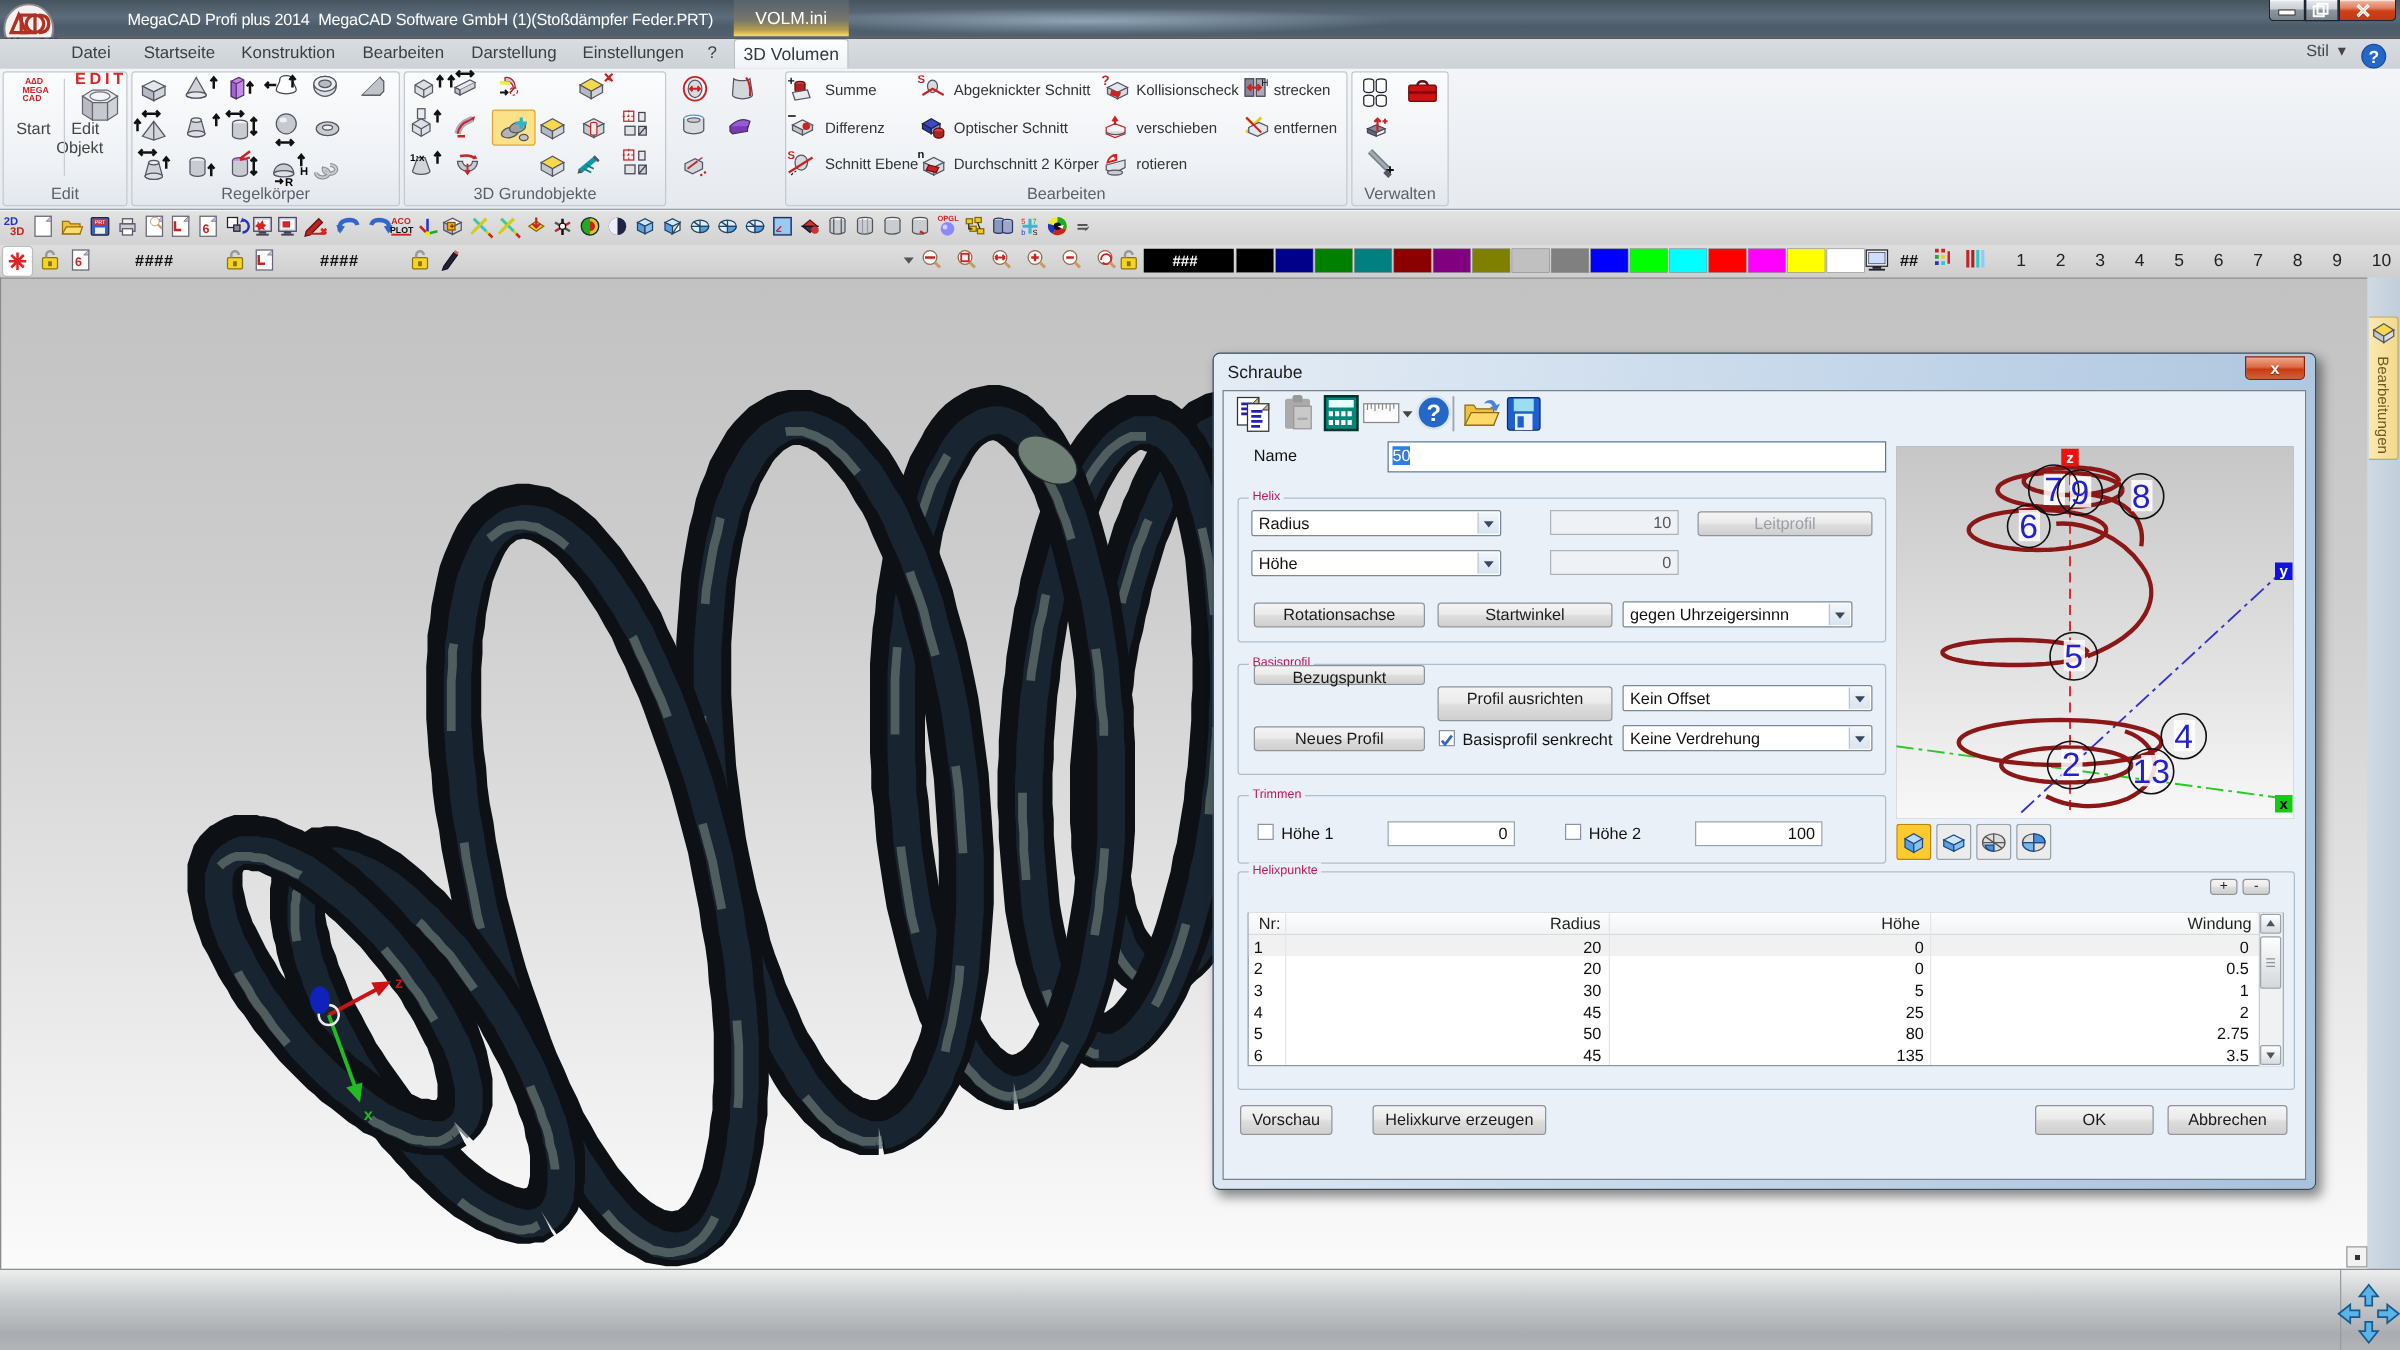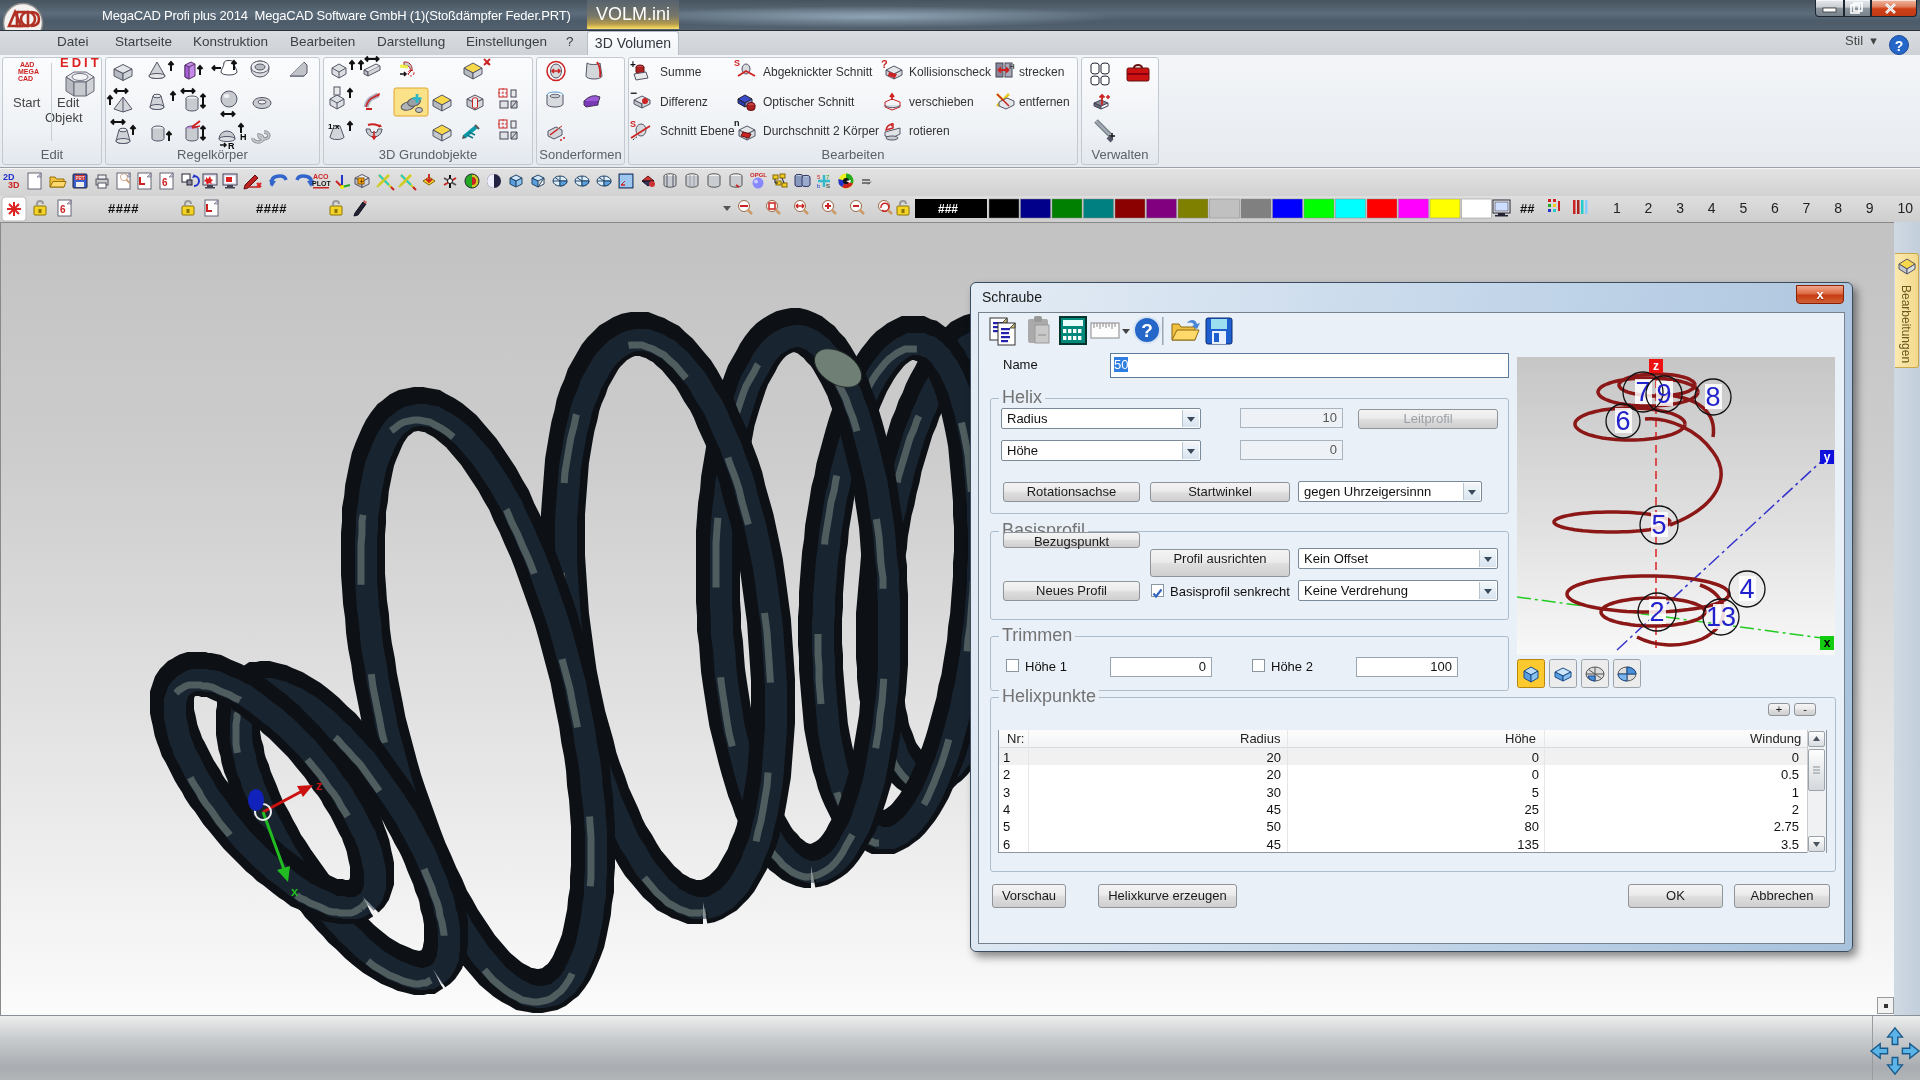--- a/index.html
+++ b/index.html
@@ -1,21 +1,21 @@
 <!DOCTYPE html>
 <html><head><meta charset="utf-8"><style>
 *{margin:0;padding:0;box-sizing:border-box}
 html,body{width:1920px;height:1080px;overflow:hidden;font-family:"Liberation Sans",sans-serif}
 .abs{position:absolute}
 #root{position:absolute;left:0;top:0;width:1920px;height:1080px;background:#d6d6d6}
 
 #titlebar{left:0;top:0;width:1920px;height:30px;background:linear-gradient(#47545f,#5c6c7a 45%,#4d5c6a 70%,#54616d)}
 #titleglow{left:620px;top:6px;width:500px;height:22px;background:radial-gradient(ellipse at center,rgba(190,215,235,.55),rgba(190,215,235,0) 70%);border-radius:50%}
 #titletext{left:102px;top:8px;color:#fff;font-size:13px;letter-spacing:-0.2px;white-space:nowrap}
-#volmtab{left:587px;top:0;width:92px;height:29px;background:linear-gradient(#56626e,#77766a 55%,#b29a4e 82%,#e8c954 94%,#f4e07a);color:#fff;font-size:18px;text-align:center;line-height:29px}
+#volmtab{left:587px;top:0;width:92px;height:29px;background:linear-gradient(#56626e,#77766a 55%,#b29a4e 82%,#e8c954 94%,#f4e07a);color:#fff;font-size:14px;text-align:center;line-height:29px}
 .winbtn{top:0;height:17px;border:1px solid #1c2530;border-top:none;box-shadow:inset 0 1px 0 rgba(255,255,255,.6)}
 #btnmin{left:1815px;width:29px;background:linear-gradient(#e6e9ec,#c9ced3 45%,#8e979f 50%,#77828c);border-radius:0 0 0 4px}
 #btnmax{left:1844px;width:27px;background:linear-gradient(#e6e9ec,#c9ced3 45%,#8e979f 50%,#77828c)}
 #btnclose{left:1871px;width:46px;background:linear-gradient(#f0b8a0,#e08060 40%,#cf4018 55%,#c03a14);border-radius:0 0 4px 0}
 
 #menubar{left:0;top:30px;width:1920px;height:25px;background:linear-gradient(#d9dde1,#cdd2d7);border-top:1px solid #2a333c}
 .menuitem{top:34px;font-size:13.5px;color:#3a3f45}
 #tab3dv{left:587px;top:31px;width:92px;height:24px;background:linear-gradient(#fdfefe,#f0f3f6);border:1px solid #b8bec6;border-bottom:none;border-radius:3px 3px 0 0;text-align:center;font-size:14px;color:#31383f;line-height:23px}
 #stil{left:1845px;top:33px;font-size:13px;color:#444}
 
@@ -34,21 +34,21 @@
 
 #statusbar{left:0;top:1015px;width:1920px;height:65px;background:linear-gradient(#eceded,#c9ccce 35%,#a9adb1 80%,#b2b5b8);border-top:1px solid #8a9097}
 
 #tooltip{left:397px;top:196px;width:321px;height:33px;background:#fff;border:1px solid #8a8a8a;box-shadow:3px 3px 4px rgba(0,0,0,.35);font-size:13px;color:#222;line-height:31px;white-space:nowrap}
 
 #dialog{left:970px;top:282px;width:883px;height:670px;background:linear-gradient(100deg,#e4ecf5,#c2d5e9 55%,#a8c2dc);border:1px solid #3a4c5e;border-radius:6px;box-shadow:4px 5px 9px rgba(0,0,0,.45)}
 #dlgtitle{left:982px;top:289px;font-size:14px;color:#1a1a1a}
 #dlgclose{left:1796px;top:285px;width:48px;height:19px;background:linear-gradient(#f0a88c,#dd6a44 45%,#c83c12 55%,#d06038);border:1px solid #8a2000;border-radius:0 0 4px 4px;color:#fff;text-align:center;font-weight:bold;font-size:13px;line-height:17px;text-shadow:0 1px 1px #802000}
 #dlginner{left:978px;top:312px;width:867px;height:632px;background:#eaf0f8;border:1px solid #76828e}
 .gbox{position:absolute;border:1px solid #aebdcb;border-radius:3px}
-.glab{position:absolute;font-size:18px;color:#737373;background:#eaf0f8;padding:0 3px;line-height:13px}
+.glab{position:absolute;font-size:10px;color:#be185d;background:#eaf0f8;padding:0 3px;line-height:13px}
 .btn{position:absolute;background:linear-gradient(#f4f4f4,#ebebeb 45%,#dddddd 55%,#cfcfcf);border:1px solid #8e9499;border-radius:3px;font-size:13px;color:#1a1a1a;text-align:center}
 .combo{position:absolute;background:#fff;border:1px solid #7a8a99;font-size:13px;color:#111;border-radius:2px}
 .carrow{position:absolute;right:1px;top:1px;bottom:1px;width:17px;background:linear-gradient(#f2f6fa,#d8e4f0);border-left:1px solid #b8c4d0}
 .carrow:after{content:"";position:absolute;left:4px;top:7px;border:4px solid transparent;border-top:5px solid #3a4a5a}
 .field{position:absolute;background:#fff;border:1px solid #98a4b0;font-size:13px;color:#111;text-align:right;padding-right:5px}
 .dfield{position:absolute;background:#eef2f6;border:1px solid #aab4be;font-size:13px;color:#555;text-align:right;padding-right:5px}
 .cb{position:absolute;width:13px;height:13px;background:#fff;border:1px solid #8a96a2}
 .lbl{position:absolute;font-size:13px;color:#111;white-space:nowrap}
 #helixtable{left:998px;top:730px;width:829px;height:123px;background:#fff;border:1px solid #8a96a2}
 .th{position:absolute;font-size:13px;color:#222;z-index:5}
@@ -96,23 +96,20 @@
     </svg>
   <div class="abs" id="ribbon"></div>
   <div class="abs rgroup" style="left:2px;width:100px">
       <div class="rlabel">Edit</div>
     </div>
   <div class="abs rgroup" style="left:105px;width:215px">
       <div class="rlabel">Regelkörper</div>
     </div>
   <div class="abs rgroup" style="left:323px;width:210px">
       <div class="rlabel">3D Grundobjekte</div>
-    </div>
-  <div class="abs rgroup" style="left:536px;width:89px">
-      <div class="rlabel">Sonderformen</div>
     </div>
   <div class="abs rgroup" style="left:628px;width:450px">
       <div class="rlabel">Bearbeiten</div>
     </div>
   <div class="abs rgroup" style="left:1081px;width:78px">
       <div class="rlabel">Verwalten</div>
     </div>
   <svg class="abs" style="left:0;top:55px" width="1200" height="113" viewBox="0 0 1200 113">
       <text x="20" y="12" font-size="7" font-weight="bold" fill="#c22">A∆D</text>
       <text x="18" y="19" font-size="7" font-weight="bold" fill="#c22">MEGA</text>

